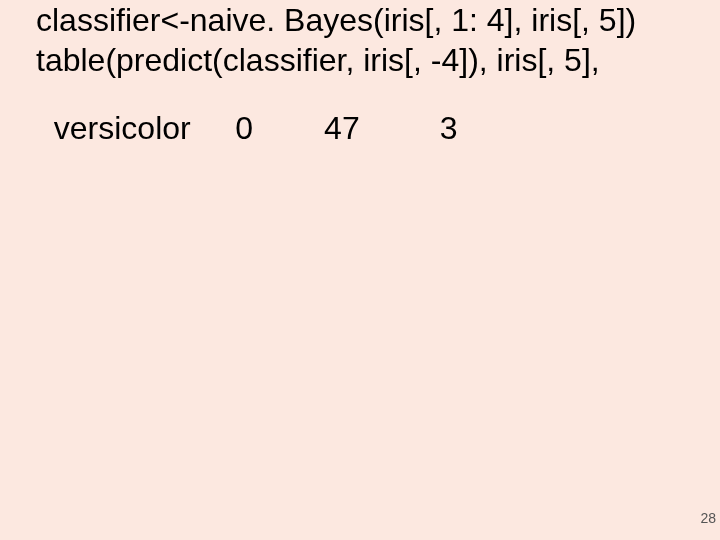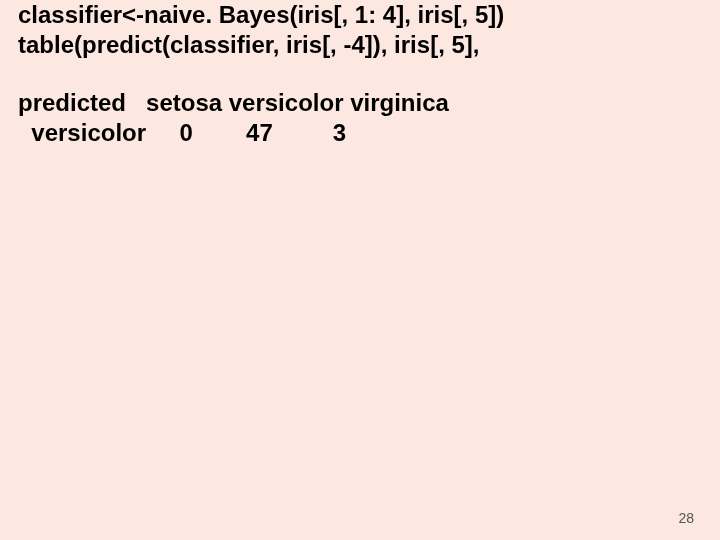--- a/index.html
+++ b/index.html
@@ -18,50 +18,48 @@
     height: 540px;
     box-sizing: border-box;
   }
   .title {
     text-align: center;
     font-size: 40px;
     padding-top: 10px;
     padding-bottom: 10px;
   }
   .code {
-    font-size: 24px;
+    font-size: 32px;
     line-height: 1.25;
-    padding-left: 18px;
+    padding-left: 36px;
     padding-right: 18px;
-    font-weight: bold;
   }
   .spacer {
     height: 28px;
   }
   .pagenum {
     position: absolute;
-    right: 26px;
+    right: 4px;
     bottom: 14px;
     font-size: 14px;
     color: #555;
   }
 </style>
 </head>
 <body>
 
 <div class="slide">
 
 
   <div class="code">
     <div>classifier&lt;-naive. Bayes(iris[, 1: 4], iris[, 5])</div>
     <div>table(predict(classifier, iris[, -4]), iris[, 5],</div>
   </div>
 
   <div class="spacer"></div>
 
   <div class="code">
-    <div>predicted&nbsp;&nbsp;&nbsp;setosa versicolor virginica</div>
     <div>&nbsp;&nbsp;versicolor&nbsp;&nbsp;&nbsp;&nbsp;&nbsp;0&nbsp;&nbsp;&nbsp;&nbsp;&nbsp;&nbsp;&nbsp;&nbsp;47&nbsp;&nbsp;&nbsp;&nbsp;&nbsp;&nbsp;&nbsp;&nbsp;&nbsp;3</div>
   </div>
 
   <div class="pagenum">28</div>
 
 </div>
 
 </body></html>

